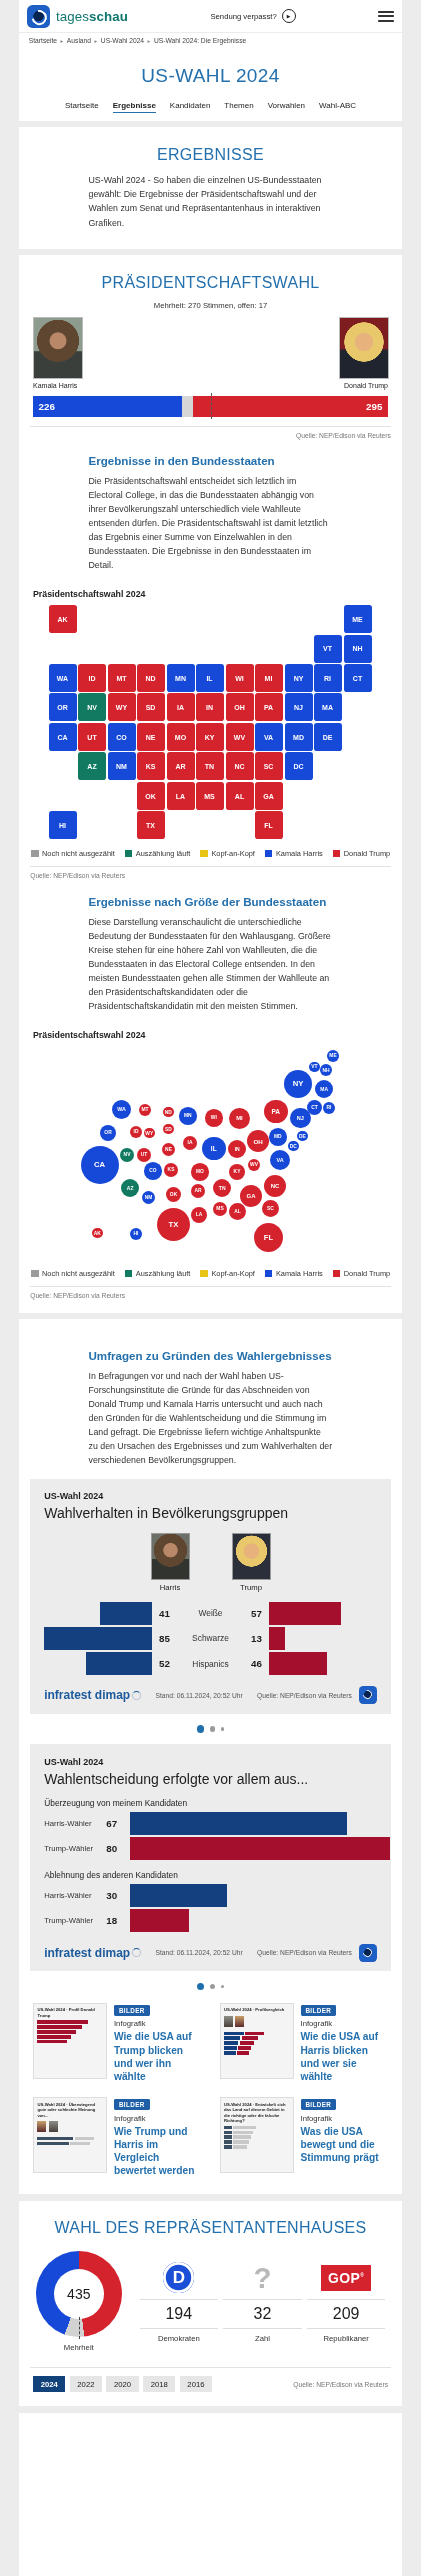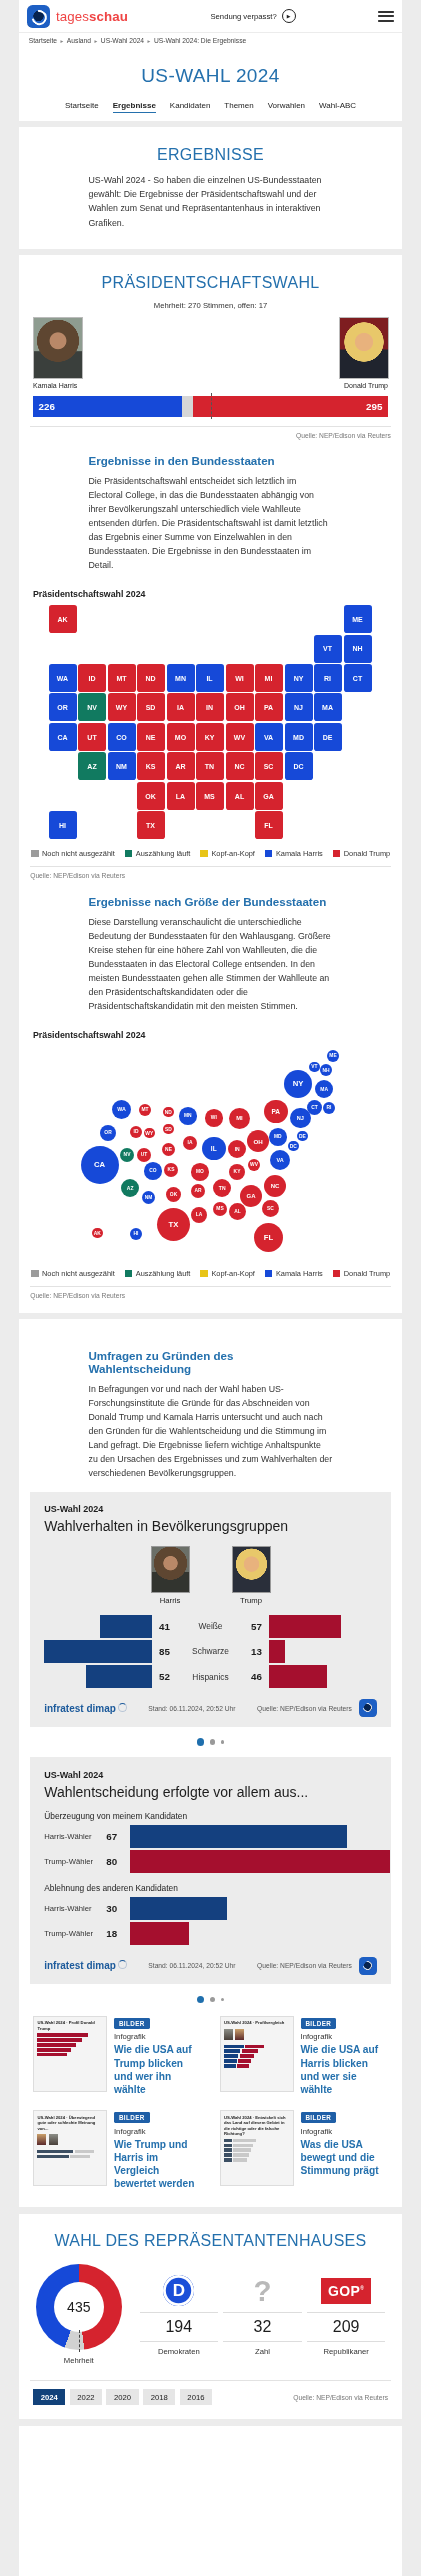--- a/index.html
+++ b/index.html
@@ -5,21 +5,21 @@
   html,body{margin:0;padding:0;}
   body{width:421px;background:#ececec;font-family:"Liberation Sans",sans-serif;color:#2d2d2d;}
   .page{width:383px;margin:0 auto;background:transparent;}
 
   
   .header{background:#fff;display:flex;align-items:center;padding:4.9px 8.4px 4.2px;gap:5.6px;}
   .logo-box{width:23px;height:23px;border-radius:5.6px;flex:0 0 auto;position:relative;
     background:radial-gradient(circle at 50% 48%, #07234f 0 30%, #1d5fc4 32% 78%, #0a2e6e 100%);}
   .logo-box::after{content:"";position:absolute;left:4.9px;top:4.9px;width:10.5px;height:10.5px;border:2.1px solid #fff;
     border-left-color:transparent;border-radius:50%;transform:rotate(35deg);}
-  .logo-text{font-size:13.3px;color:#ef4444;letter-spacing:0.1px;}
+  .logo-text{font-size:13.3px;color:#0f766e;letter-spacing:0.1px;}
   .logo-text b{font-weight:bold;}
   .missed{flex:1;display:flex;justify-content:center;align-items:center;gap:4.9px;font-size:7.7px;color:#222;}
   .play-ic{width:12px;height:12px;border:1.1px solid #222;border-radius:50%;display:inline-flex;align-items:center;justify-content:center;font-size:4.9px;color:#222;}
   .burger{width:15.5px;display:flex;flex-direction:column;gap:2.8px;cursor:pointer;}
   .burger span{display:block;height:1.8px;background:#333;border-radius:0.7px;}
 
   
   .breadcrumb{background:#fff;border-top:0.7px solid #ececec;padding:4.2px 9.8px 6.3px;font-size:6.7px;color:#444;display:flex;flex-wrap:wrap;gap:3.5px;align-items:center;}
   .breadcrumb .sep{color:#888;font-size:5.6px;}
   .crumb{cursor:pointer;}
@@ -85,21 +85,21 @@
   .face-name{font-size:7.7px;color:#222;margin-top:3.5px;}
   .demo-row{display:flex;align-items:center;margin:2.1px 0;}
   .demo-half{flex:1;display:flex;}
   .demo-half.l{justify-content:flex-end;}
   .demo-bar{height:23px;}
   .demo-center{width:103px;flex:0 0 auto;display:flex;align-items:center;justify-content:space-between;padding:0 7px;}
   .demo-num{font-size:9.8px;font-weight:bold;color:#1d1d1d;width:17px;}
   .demo-num.r{text-align:right;}
   .demo-cat{font-size:8.4px;color:#333;text-align:center;flex:1;}
   .chart-footer{display:flex;align-items:center;gap:7px;margin-top:11.2px;font-size:6.7px;color:#555;}
-  .ifd{color:#1c5a9b;font-size:10px;font-weight:bold;display:flex;gap:2px;white-space:nowrap;}
+  .ifd{color:#1c5a9b;font-size:12px;font-weight:bold;display:flex;align-items:center;gap:2px;white-space:nowrap;}
   .ifd-arc{width:7px;height:7px;border:1.8px solid #b9c6d6;border-top-color:#1c5a9b;border-radius:50%;display:inline-block;}
   .cf-mid{flex:1;text-align:center;}
   .ts-mini{width:18px;height:18px;border-radius:4.2px;margin-left:auto;position:relative;flex:0 0 auto;
     background:radial-gradient(circle at 50% 48%, #07234f 0 30%, #1d5fc4 32% 78%, #0a2e6e 100%);}
   .ts-mini::after{content:"";position:absolute;left:4.2px;top:4.2px;width:7px;height:7px;border:1.8px solid #fff;border-left-color:transparent;border-radius:50%;transform:rotate(35deg);}
   .dots{display:flex;justify-content:center;align-items:center;gap:5.6px;margin:2.8px 0 1.4px;}
   .dot{border-radius:50%;background:#9a9a9a;display:inline-block;cursor:pointer;}
 
   .grp-head{font-size:8.4px;color:#1d1d1d;margin:9.8px 0 4.2px;}
   .dec-row{display:flex;align-items:center;margin:2.1px 0;}
@@ -381,21 +381,21 @@
         <span class="lg-item">
           <span class="lg-swatch" style="background: rgb(213, 35, 46);"></span>
           <span>Donald Trump</span>
         </span>
       </div>
     <div class="src-row src">Quelle: NEP/Edison via Reuters</div>
   </div>
 
   <div class="card">
     <div class="narrow">
-      <div class="sub-head">Umfragen zu Gründen des Wahlentscheidung</div>
+      <div class="sub-head">Umfragen zu Gründen des Wahlergebnisses</div>
       <p class="body-text">In Befragungen vor und nach der Wahl haben US-Forschungsinstitute die Gründe für das Abschneiden von Donald Trump und Kamala Harris untersucht und auch nach den Gründen für die Wahlentscheidung und die Stimmung im Land gefragt. Die Ergebnisse liefern wichtige Anhaltspunkte zu den Ursachen des Ergebnisses und zum Wahlverhalten der verschiedenen Bevölkerungsgruppen.</p>
     </div>
 
     <div class="chart-card">
       <div class="kicker">US-Wahl 2024</div>
       <div class="chart-title">Wahlverhalten in Bevölkerungsgruppen</div>
       <div class="faces">
         <div class="face-col">
           <div class="mini-avatar harris"></div>
           <div class="face-name">Harris</div>

